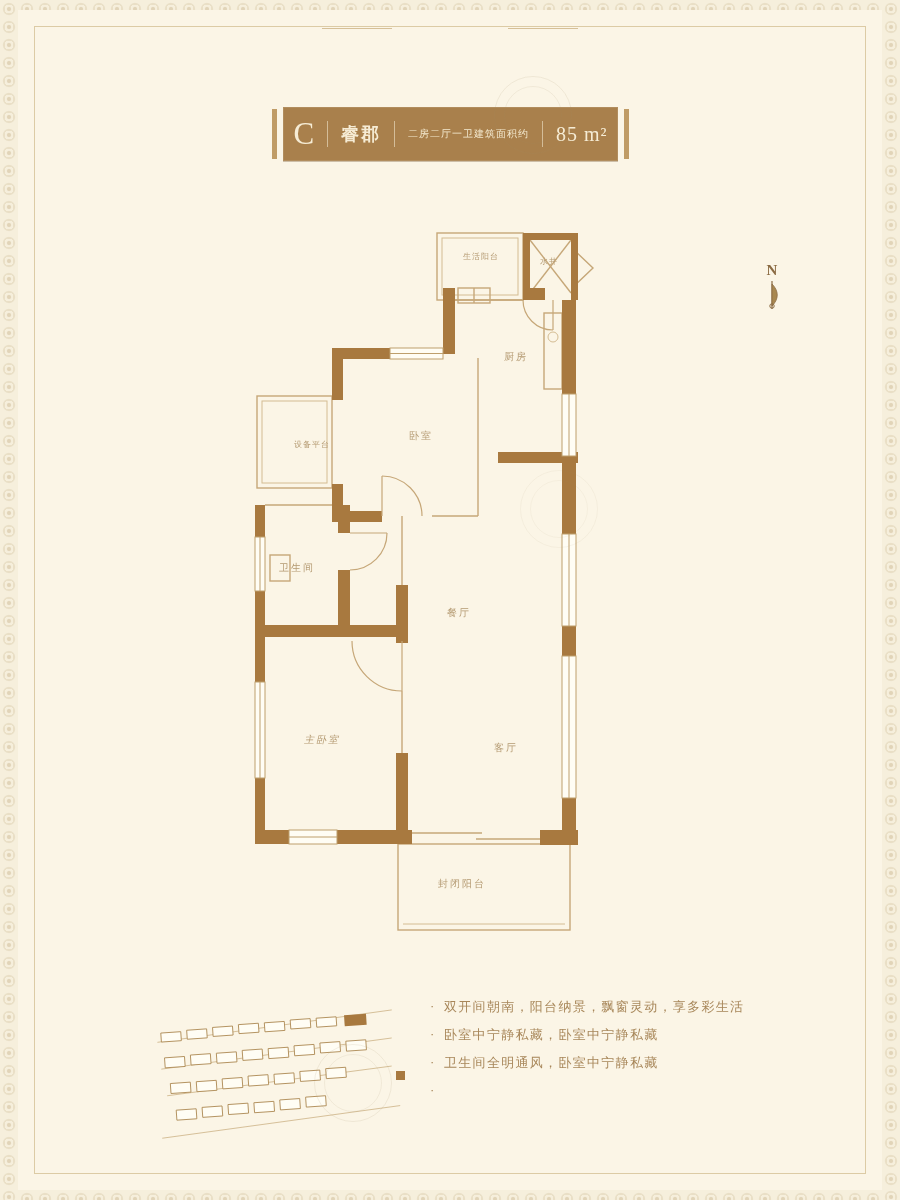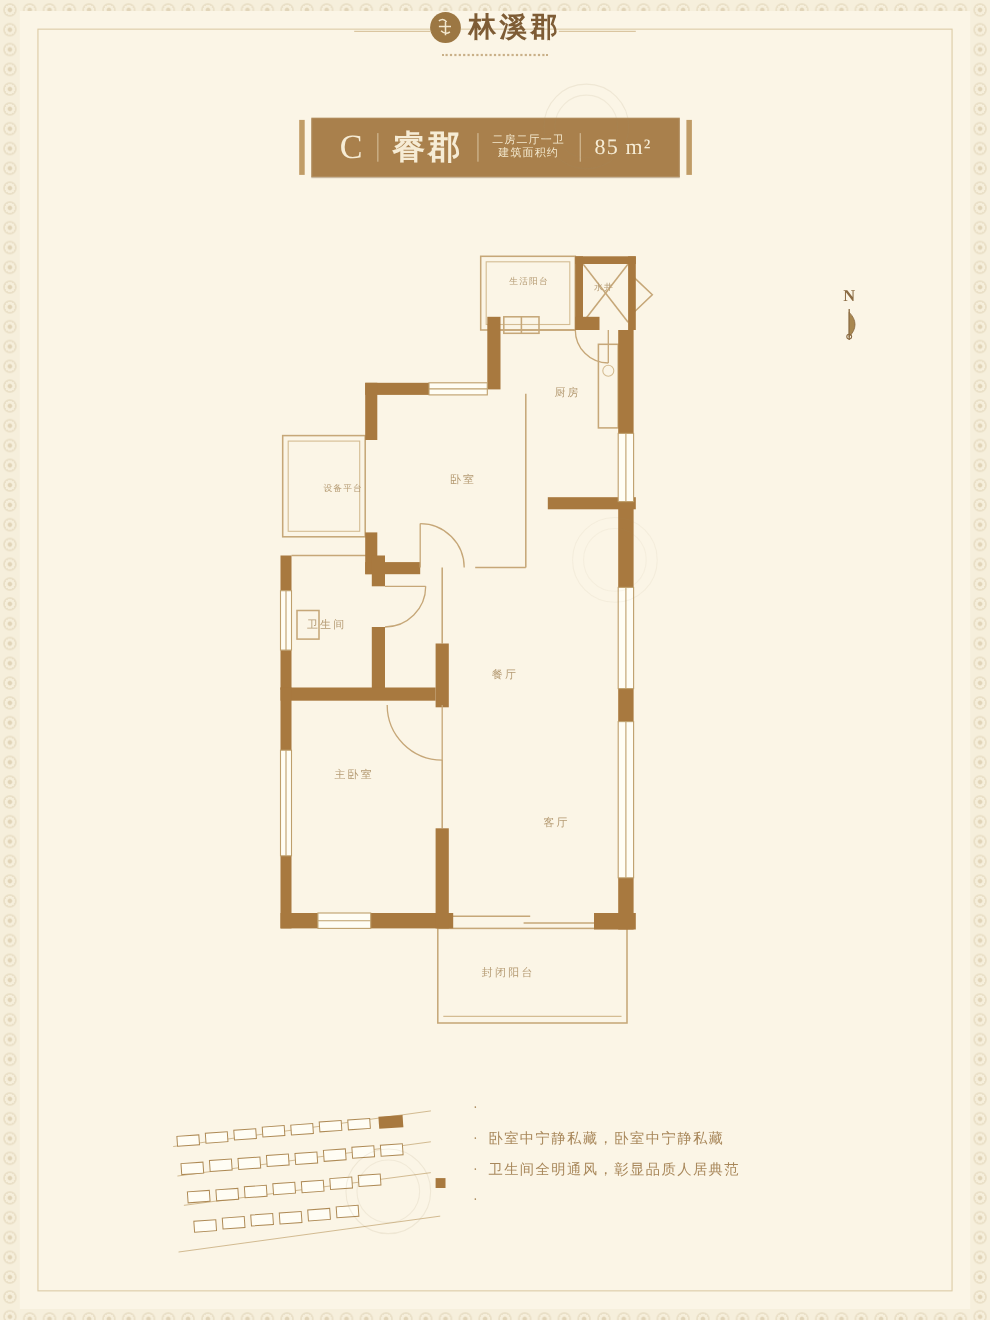--- a/index.html
+++ b/index.html
@@ -27,22 +27,22 @@
   .rule-l{left:322px;} .rule-r{right:322px;}
 
   
   .banner{position:absolute;left:283px;top:107px;width:335px;height:54px;background:#A9804C;
     display:flex;align-items:center;justify-content:center;gap:13px;color:#F6ECD5;
     box-shadow:inset 0 0 0 1px rgba(255,255,255,.10), 0 1px 0 rgba(120,90,50,.35);}
   .banner:before,.banner:after{content:"";position:absolute;top:2px;width:5px;height:50px;background:#C09C66;}
   .banner:before{left:-11px;} .banner:after{right:-11px;}
   .banner-unit{font-family:"Liberation Serif","DejaVu Serif",serif;font-size:31px;font-weight:300;}
   .banner-sep{width:1px;height:26px;background:rgba(247,238,216,.55);}
-  .banner-name{font-size:30px;font-weight:bold;letter-spacing:2px;}
-  .banner-spec{display:flex;flex-direction:column;justify-content:center;line-height:12px;font-size:10px;letter-spacing:1px;color:#F3E8CE;text-align:center;}
+  .banner-name{font-size:18px;font-weight:bold;letter-spacing:2px;}
+  .banner-spec{display:flex;flex-direction:row;justify-content:center;line-height:12px;font-size:10px;letter-spacing:1px;color:#F3E8CE;}
   .banner-area{font-family:Liberation Serif, serif;font-size:20px;letter-spacing:1px;}
 
   
   .compass{position:absolute;left:752px;top:262px;width:40px;text-align:center;color:#8A6A42;}
   .compass-n{font-family:"Liberation Serif","DejaVu Serif",serif;font-size:15px;font-weight:bold;}
 
   
   .plan{position:absolute;left:240px;top:225px;width:360px;height:710px;}
   .room-label{position:absolute;transform:translate(-50%,-50%);color:#B59B73;letter-spacing:2px;white-space:nowrap;font-size:10px;}
   .rl-small{font-size:8px;letter-spacing:1px;}
@@ -74,30 +74,20 @@
 <body>
 
 <div class="page">
 
   <div class="band band-left"></div>
   <div class="band band-right"></div>
   <div class="band band-top"></div>
   <div class="band band-bottom"></div>
   <div class="inner-frame"></div>
 
-  <div class="logo-wrap">
-    <div class="logo-row">
-      <svg width="30" height="30" viewBox="0 0 30 30">
-        <circle cx="15" cy="15" r="14" fill="#9C7743"></circle>
-        <path d="M9 9 q4 -3 7 1 M9 14 h11 M11 18 q4 4 8 1 M15 10 v12" stroke="#F3E8CE" stroke-width="1.4" fill="none"></path>
-      </svg>
-      <span class="brand-name">林溪郡</span>
-    </div>
-    <div class="logo-caption"></div>
-  </div>
   <div class="logo-rule rule-l"></div>
   <div class="logo-rule rule-r"></div>
 
   <div class="banner">
     <span class="banner-unit">C</span>
     <span class="banner-sep"></span>
     <span class="banner-name">睿郡</span>
     <span class="banner-sep"></span>
     <span class="banner-spec">
       <span>二房二厅一卫</span>
@@ -210,21 +200,21 @@
 
     
   </div>
   <div class="room-label rl-small" style="left:481px;top:256px;">生活阳台</div>
   <div class="room-label rl-small" style="left:549px;top:261px;">水井</div>
   <div class="room-label" style="left:516px;top:357px;">厨房</div>
   <div class="room-label" style="left:421px;top:436px;">卧室</div>
   <div class="room-label rl-small" style="left:287px;top:444px;margin-left:25px;">设备平台</div>
   <div class="room-label" style="left:297px;top:568px;">卫生间</div>
   <div class="room-label" style="left:459px;top:613px;">餐厅</div>
-  <div class="room-label" style="left:322px;top:704px;">主卧室</div>
+  <div class="room-label" style="left:322px;top:740px;font-style:italic;">主卧室</div>
   <div class="room-label" style="left:506px;top:748px;">客厅</div>
   <div class="room-label" style="left:462px;top:884px;">封闭阳台</div>
 
   <div class="siteplan">
     <svg width="240" height="126" viewBox="0 0 240 126">
       <g class="road">
         <path d="M2 22 L238 6"></path>
         <path d="M0 118 L240 102"></path>
         <path d="M4 49 L236 34"></path>
         <path d="M8 76 L234 62"></path>
@@ -261,28 +251,29 @@
           <rect class="bldg" x="146" y="87" width="20" height="10"></rect>
       </g>
     </svg>
   </div>
 
   <div class="divider-square"></div>
 
   <div class="features">
     <div class="feature-row">
         <span class="feature-dot">·</span>
+        <span>双开间朝南，阳台纳景，飘窗灵动，享多彩生活</span>
       </div>
     <div class="feature-row">
         <span class="feature-dot">·</span>
         <span>卧室中宁静私藏，卧室中宁静私藏</span>
       </div>
     <div class="feature-row">
         <span class="feature-dot">·</span>
-        <span>卫生间全明通风，彰显品质人居典范</span>
+        <span>卫生间全明通风，卧室中宁静私藏</span>
       </div>
     <div class="feature-row">
         <span class="feature-dot">·</span>
       </div>
   </div>
 
   <div class="wm" style="left:494px;top:76px;"></div>
   <div class="wm wm-faint" style="left:520px;top:470px;"></div>
   <div class="wm" style="left:314px;top:1044px;"></div>
 

